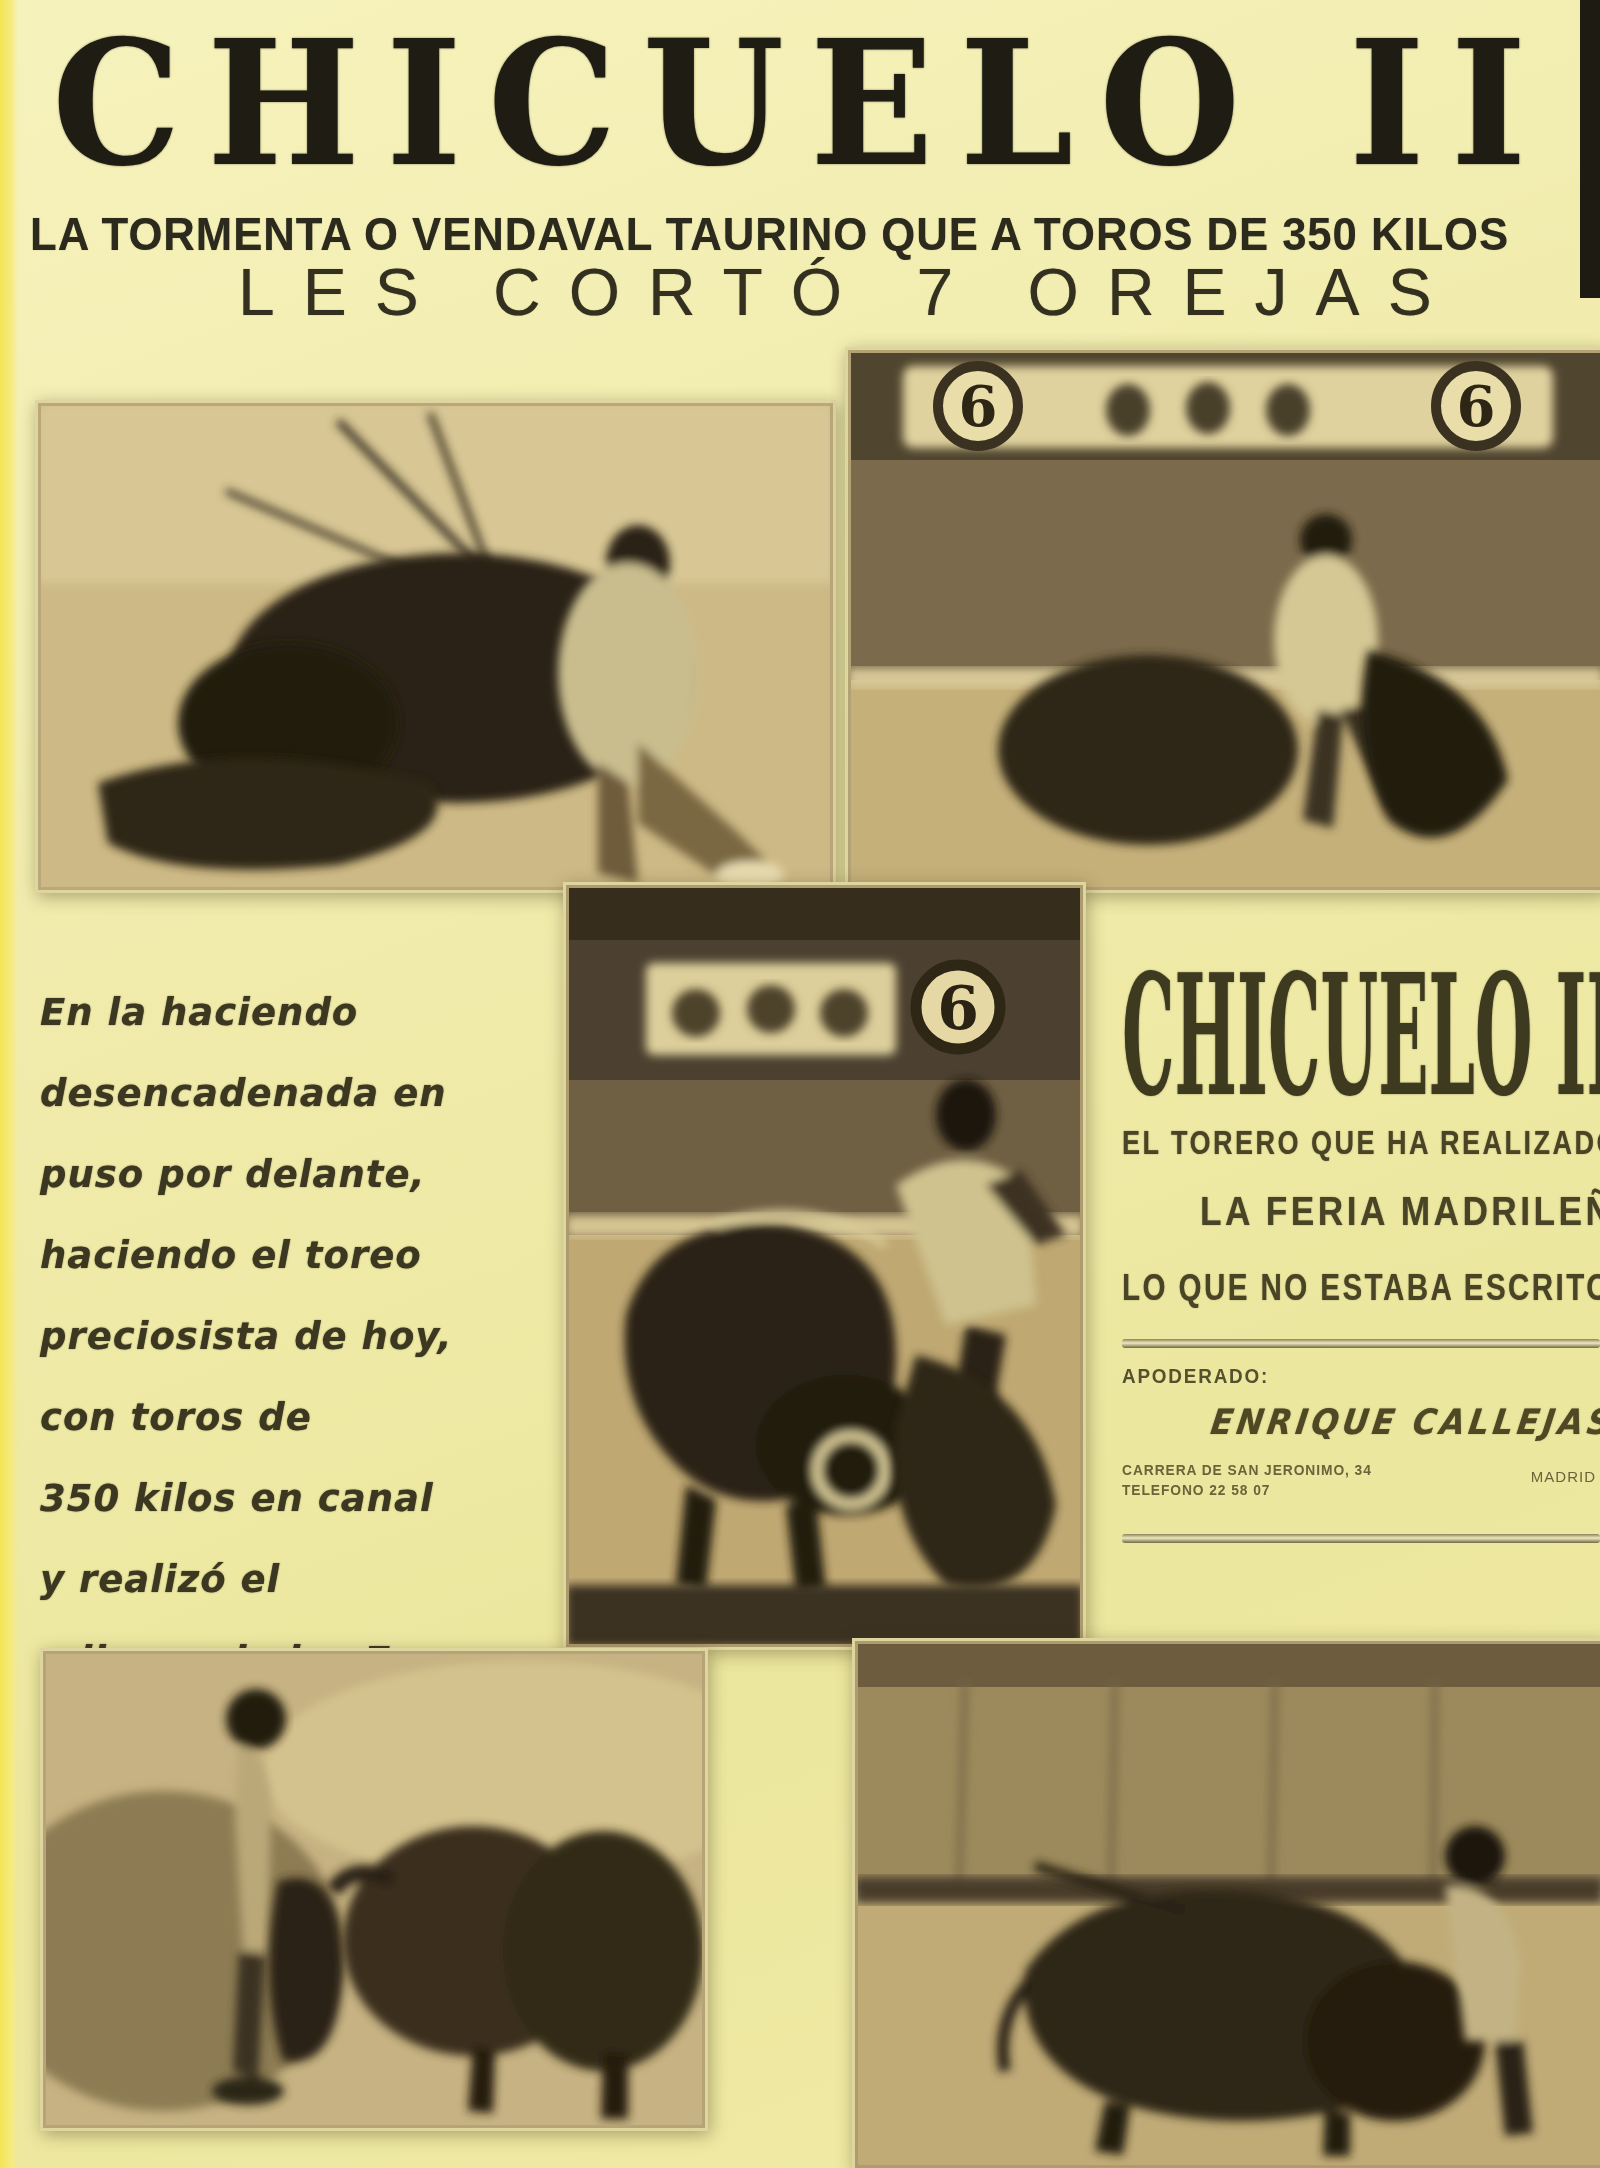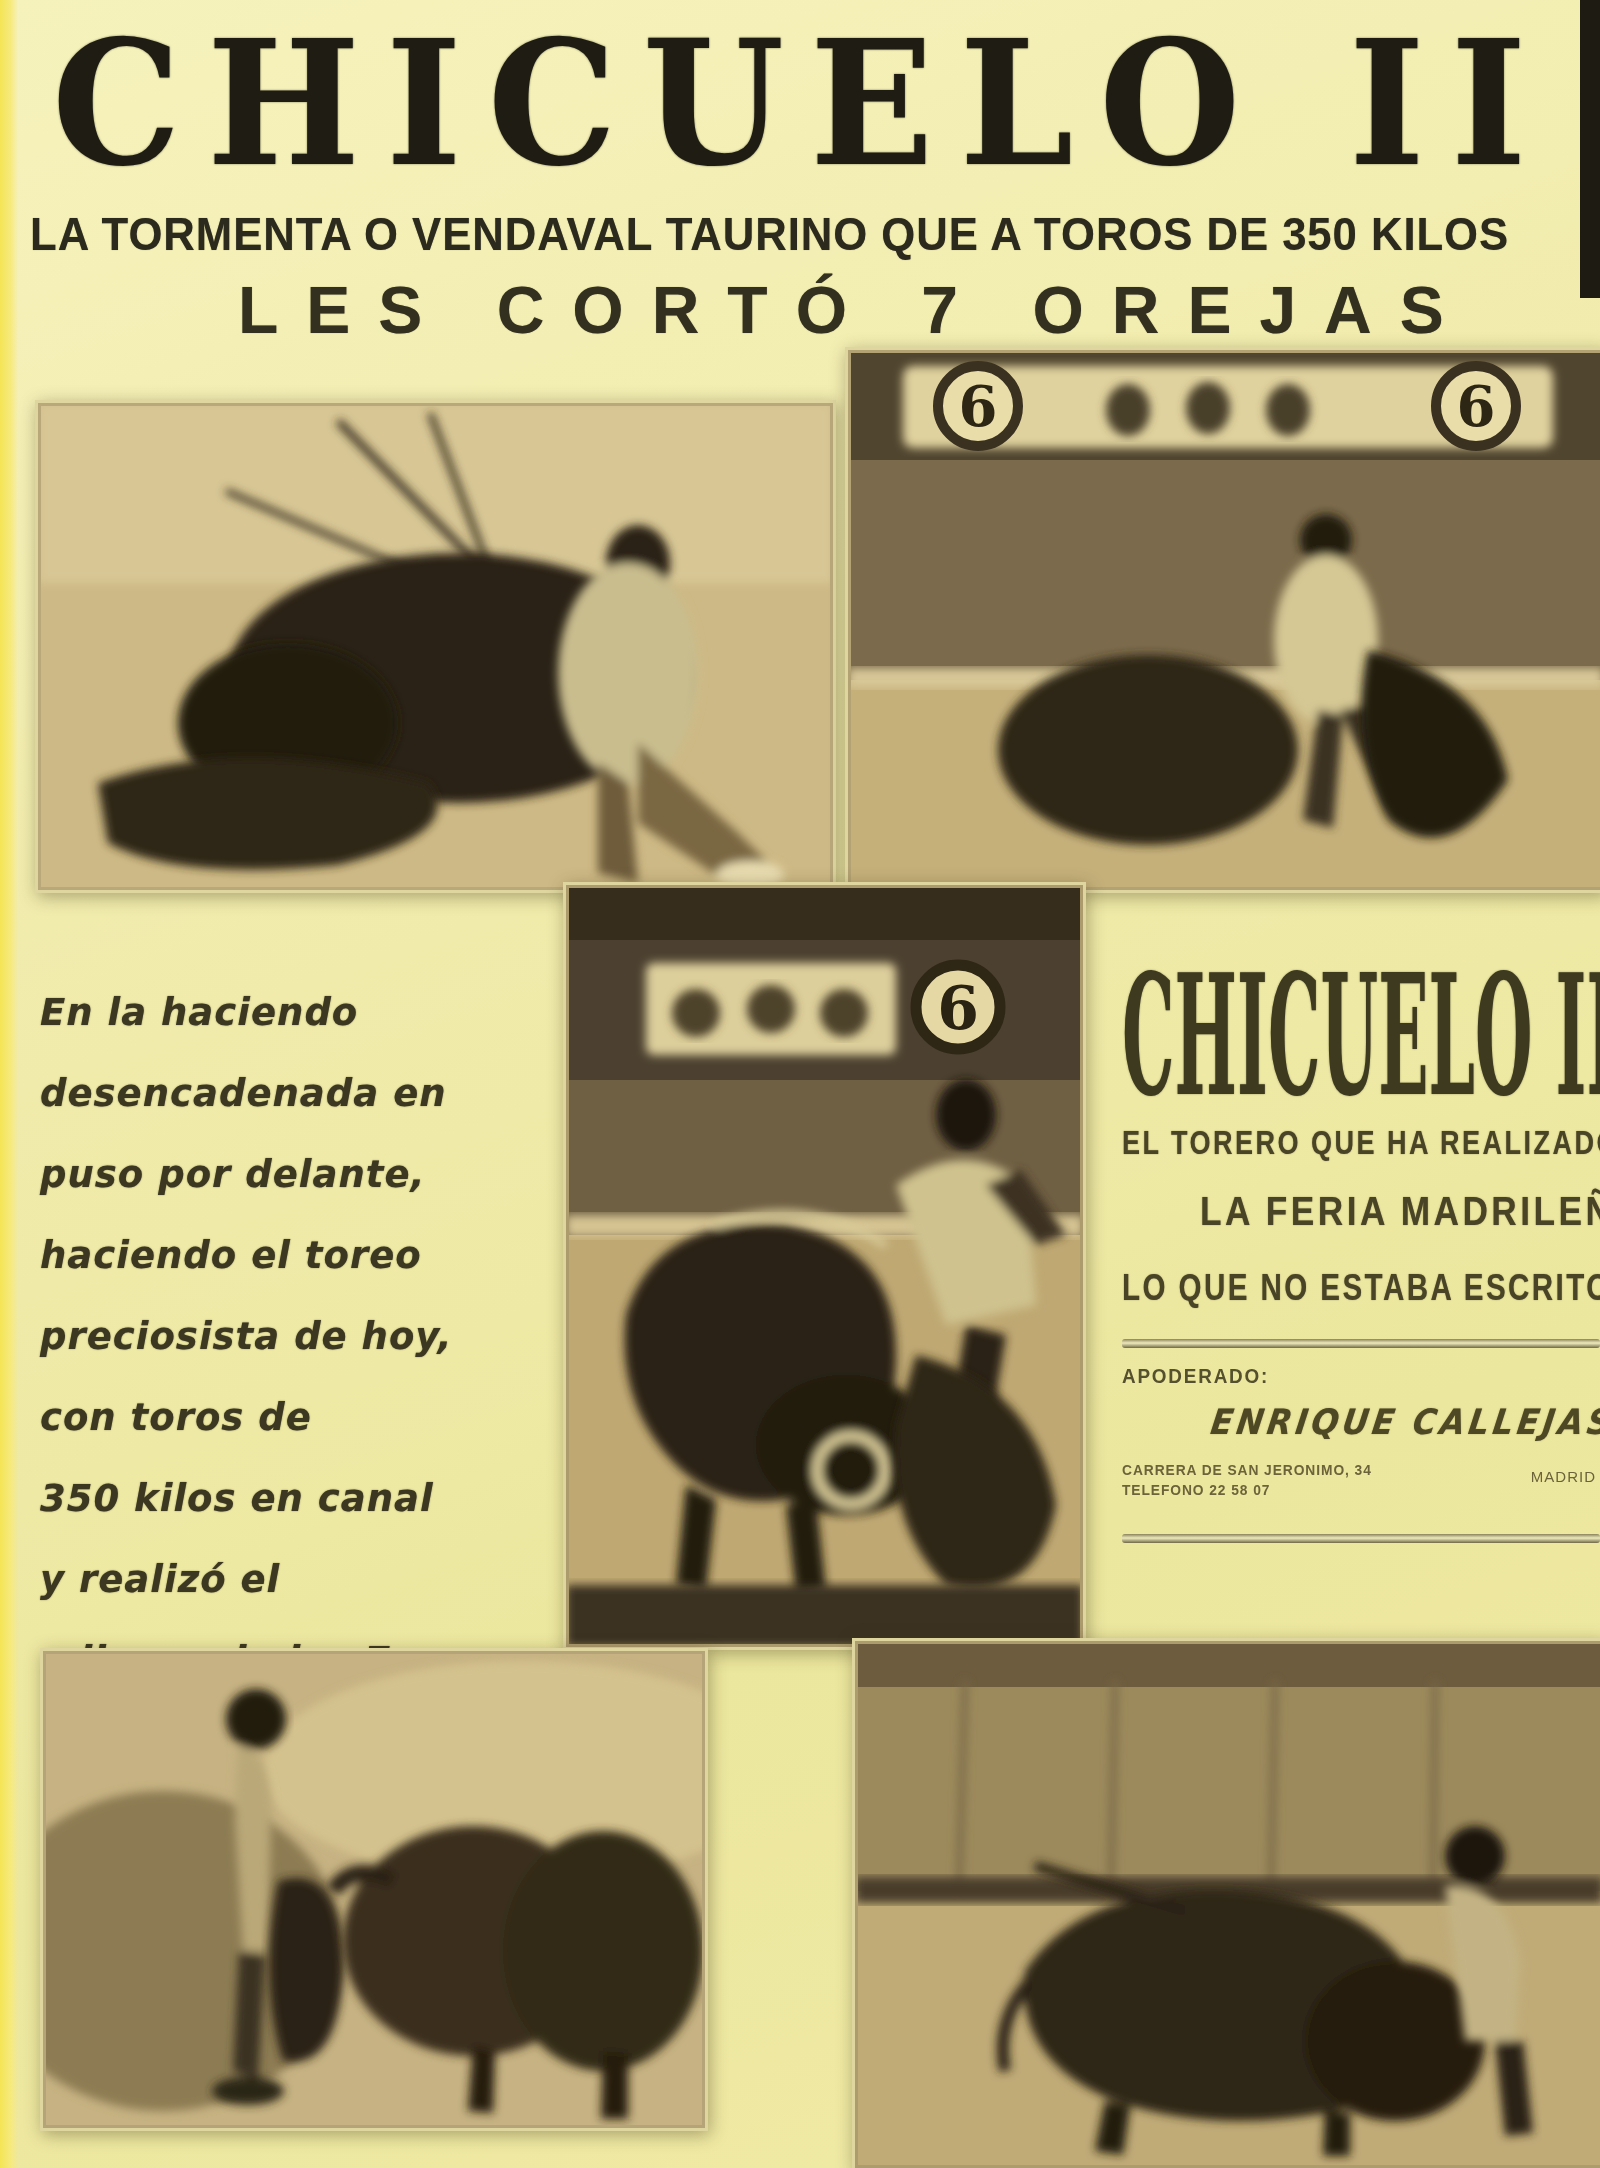--- a/index.html
+++ b/index.html
@@ -18,22 +18,22 @@
     transform:scaleY(1.06);transform-origin:left top;
     text-shadow:0 0 2px rgba(30,28,19,.6);
   }
   .masthead-sub1{
     position:absolute;left:30px;top:206px;white-space:nowrap;
     font-weight:700;font-size:47px;letter-spacing:1px;color:#2c2a1d;
     transform:scaleX(.93);transform-origin:left top;
     text-shadow:0 0 1px rgba(44,42,29,.5);
   }
   .masthead-sub2{
-    position:absolute;left:238px;top:272px;white-space:nowrap;
-    font-weight:700;font-size:66px;letter-spacing:28px;color:#33301f;
+    position:absolute;left:238px;top:254px;white-space:nowrap;
+    font-weight:400;font-size:66px;letter-spacing:28px;color:#33301f;
     text-shadow:0 0 1px rgba(51,48,31,.5);
     text-align:right;
   }
   .photo{position:absolute;border:3px solid #ded59f;box-shadow:2px 4px 16px rgba(58,48,18,.38);}
   .photo svg{display:block;}
   .article-text{
     position:absolute;left:40px;top:972px;width:420px;
     font-family:"DejaVu Sans","Liberation Sans",sans-serif;
     font-weight:700;font-style:oblique;font-size:37px;line-height:81px;
     color:#3c3720;text-shadow:0 0 1.5px rgba(60,55,32,.65);

